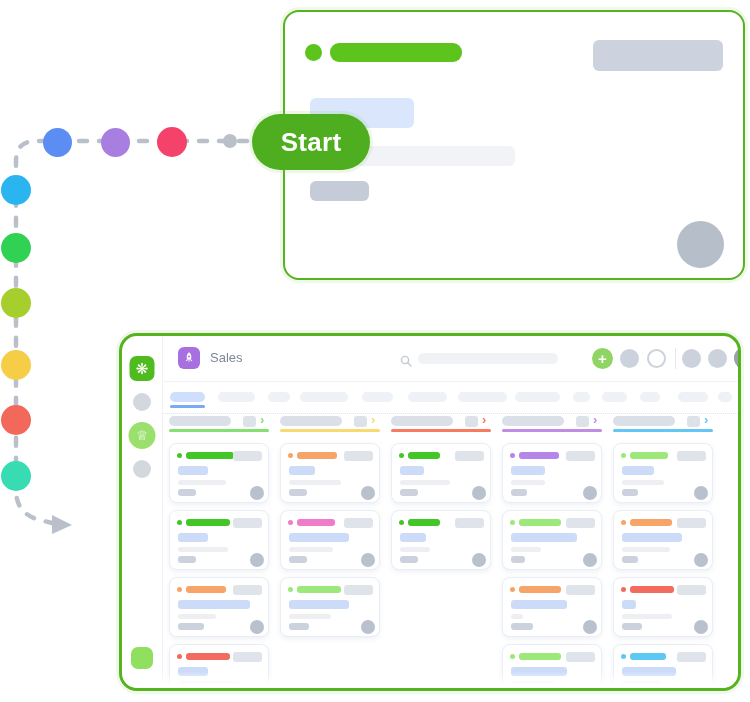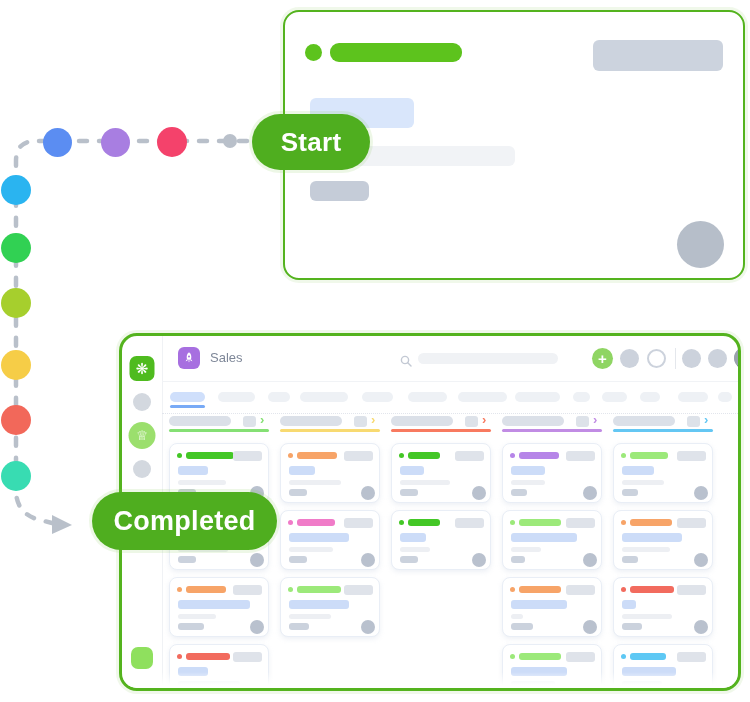--- a/index.html
+++ b/index.html
@@ -412,14 +412,13 @@
                 <span class="k-line3" style="width: 40px;"></span>
                 <span class="k-sm" style="width: 16px;"></span>
                 <span class="k-avatar"></span>
               </div>
             </div>
           </div>
         </div>
       </div>
   </div>
 
-  <div class="pill" id="completed-pill">Completed</div>
 </div>
 
 </body></html>

